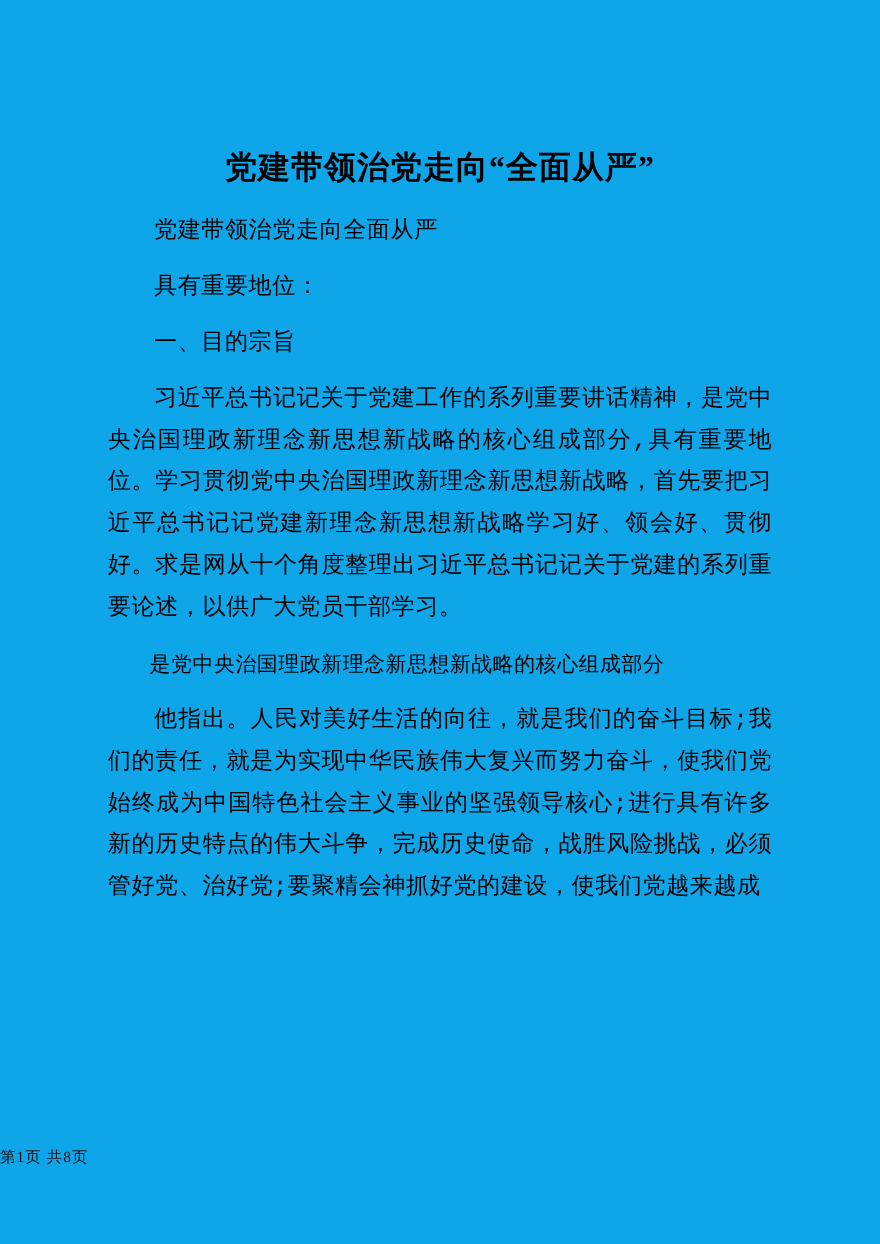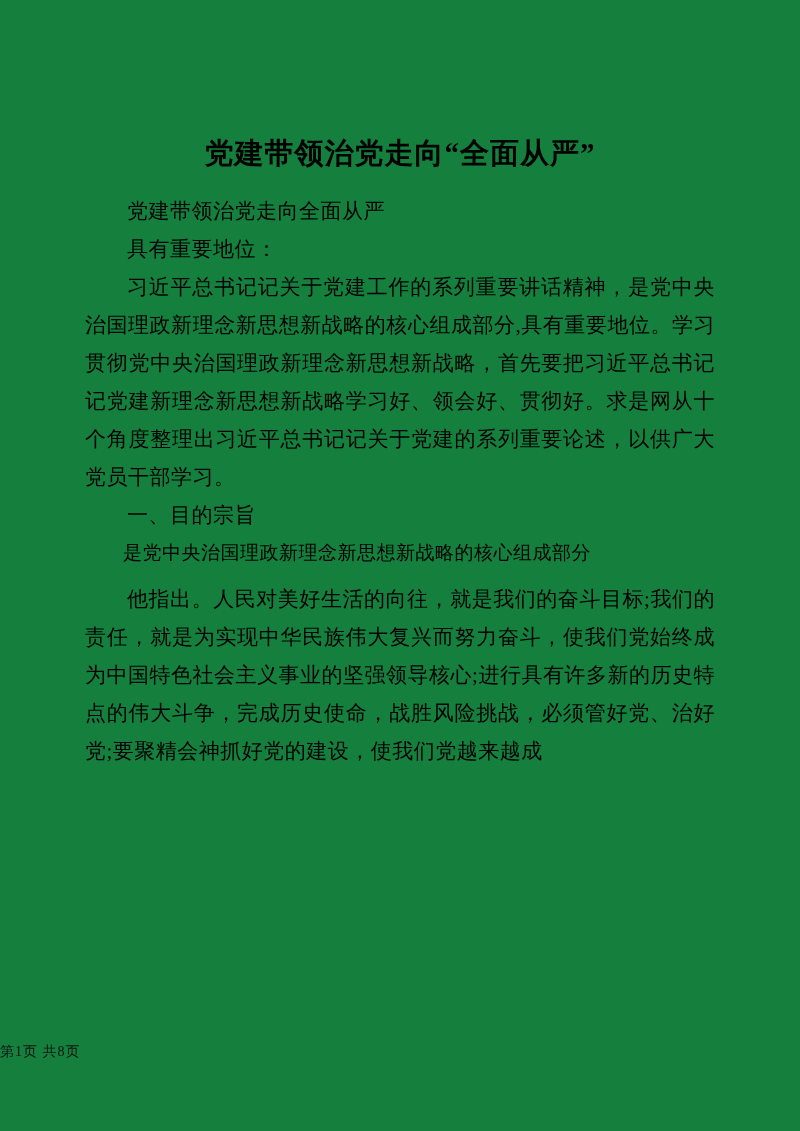--- a/index.html
+++ b/index.html
@@ -4,47 +4,48 @@
 <style>
   html, body {
     margin: 0;
     padding: 0;
     background: #ffffff;
   }
   .page {
     position: relative;
     width: 800px;
     height: 1131px;
-    background: #15803d;
+    background: #0ea5e9;
     font-family: "Liberation Serif", "DejaVu Serif", serif;
     color: #000000;
     overflow: hidden;
     margin: 0 auto;
   }
   .content {
     position: absolute;
     left: 85px;
     right: 85px;
     top: 132px;
   }
   .doc-title {
     margin: 0 0 18px 0;
     text-align: center;
     font-size: 29px;
     font-weight: 700;
     letter-spacing: 1px;
     line-height: 42px;
   }
   .content p {
-    margin: 0;
+    margin: 13px;
     font-size: 21px;
     line-height: 38px;
     text-align: justify;
     text-indent: 2em;
     letter-spacing: 0.5px;
+    font-family: Liberation Mono, monospace;
   }
   .content p.subheading {
     font-size: 19px;
   }
   .content p.spaced-top {
     margin-top: 8px;
   }
   .page-footer {
     position: absolute;
     left: 0;
@@ -60,23 +61,23 @@
 <body>
 
 <div class="page">
   <div class="content">
     <h1 class="doc-title">党建带领治党走向“全面从严”</h1>
 
     <p>党建带领治党走向全面从严</p>
 
     <p>具有重要地位：</p>
 
+    <p>一、目的宗旨</p>
+
     <p>习近平总书记记关于党建工作的系列重要讲话精神，是党中央治国理政新理念新思想新战略的核心组成部分,具有重要地位。学习贯彻党中央治国理政新理念新思想新战略，首先要把习近平总书记记党建新理念新思想新战略学习好、领会好、贯彻好。求是网从十个角度整理出习近平总书记记关于党建的系列重要论述，以供广大党员干部学习。</p>
-
-    <p>一、目的宗旨</p>
 
     <p class="subheading">是党中央治国理政新理念新思想新战略的核心组成部分</p>
 
 
     <p class="spaced-top">他指出。人民对美好生活的向往，就是我们的奋斗目标;我们的责任，就是为实现中华民族伟大复兴而努力奋斗，使我们党始终成为中国特色社会主义事业的坚强领导核心;进行具有许多新的历史特点的伟大斗争，完成历史使命，战胜风险挑战，必须管好党、治好党;要聚精会神抓好党的建设，使我们党越来越成</p>
   </div>
 
   <div class="page-footer">
     <span>第1页 共8页</span>
   </div>

